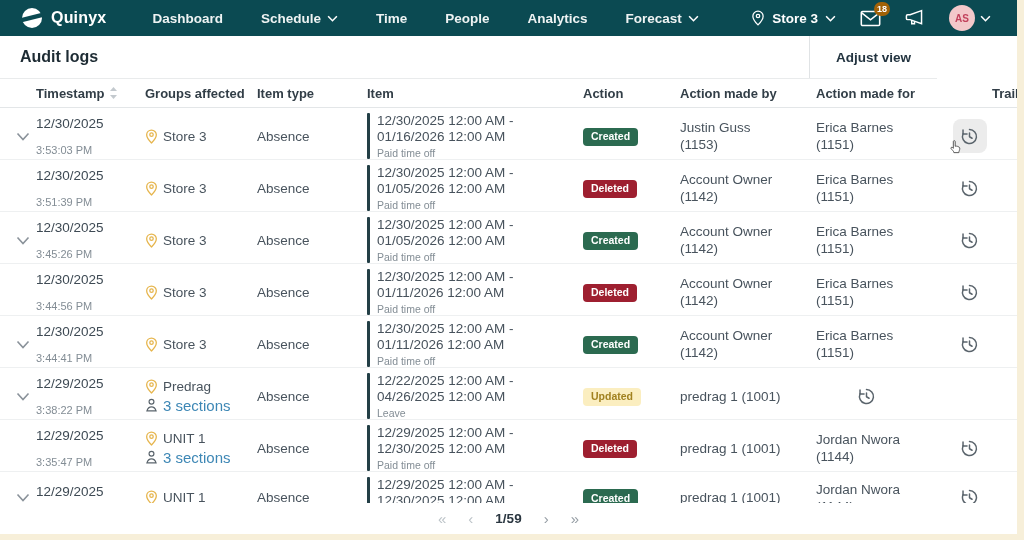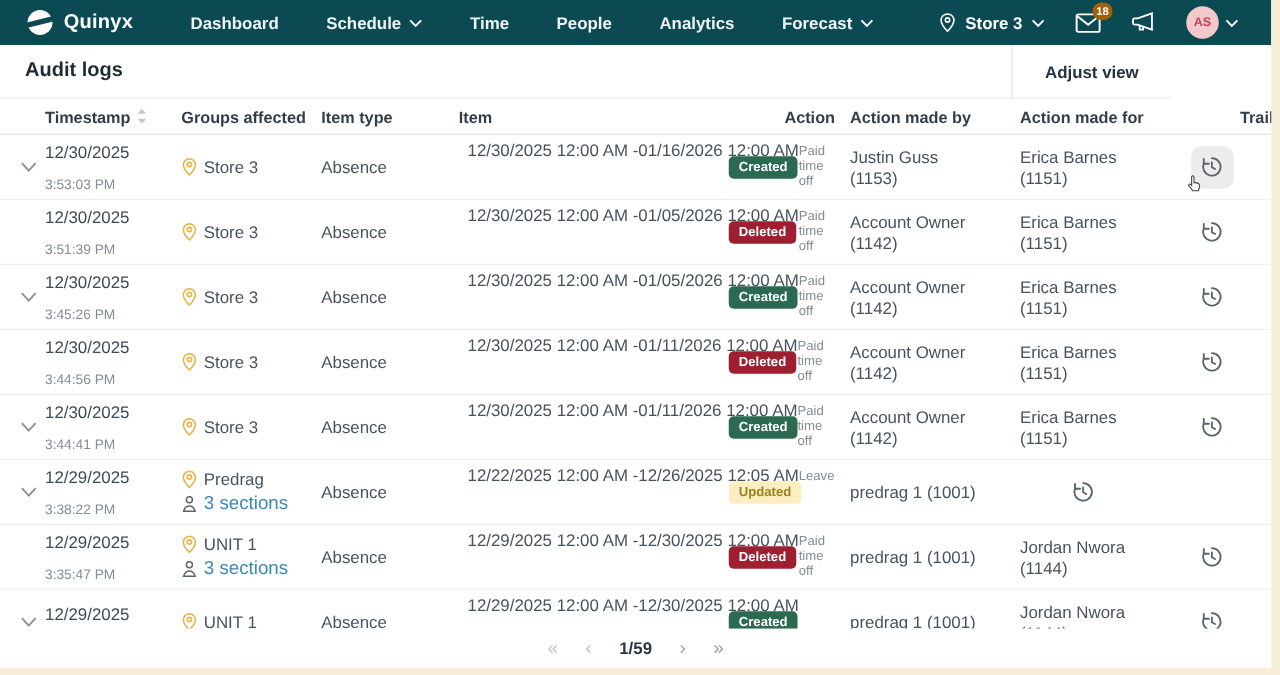--- a/index.html
+++ b/index.html
@@ -36,37 +36,37 @@
   .page-title { font-size:16px; font-weight:bold; color:var(--text-dark); align-self:center; padding-left:20px; }
   .adjust-view { margin-left:auto; border-left:1px solid #e0e3e5; display:flex; align-items:center; padding:0 26px;
     font-size:13.5px; font-weight:bold; color:#233440; cursor:pointer; }
 
   
   .grid-cols { display:grid; grid-template-columns:124px 112px 108px 218px 90px 142px 130px 1fr; padding-left:16px; width:1017px; }
   .thead { height:29px; align-items:center; border-bottom:1px solid #e3e6e8; }
   .th { font-size:13px; font-weight:bold; color:#323e47; white-space:nowrap; }
   .th-timestamp { padding-left:20px; display:flex; align-items:center; gap:5px; cursor:pointer; }
   .th-groups { padding-left:5px; } .th-itemtype { padding-left:5px; } .th-item { padding-left:7px; }
-  .th-action { padding-left:5px;text-align:right; } .th-madeby { padding-left:12px; } .th-madefor { padding-left:6px; }
+  .th-action { padding-left:5px; } .th-madeby { padding-left:12px; } .th-madefor { padding-left:6px; }
   .th-trail { padding-left:8px;margin-left:44px; }
 
   .table-clip { height:395px; overflow:hidden; }
   .row { height:52px; align-items:center; border-bottom:1px solid #eef0f1; background:#fff; }
   .cell-ts { display:flex; align-items:center; }
   .exp-slot { width:20px; display:flex; align-items:center; justify-content:flex-start; cursor:pointer; }
   .ts-stack { display:flex; flex-direction:column; }
   .ts-date { font-size:13.5px; color:#3e4a54; }
   .ts-time { font-size:11px; color:var(--text-sub); margin-top:13px; }
   .cell-group { padding-left:5px; display:flex; flex-direction:column; gap:3px; }
   .group-line { display:flex; align-items:center; gap:5px; font-size:13.5px; color:var(--text-main); }
   .sections-link { color:var(--link); font-size:15px; cursor:pointer; }
   .cell-itemtype { padding-left:5px; font-size:13.5px; color:var(--text-main); }
   .cell-item { padding-left:7px; height:100%; display:flex; align-items:stretch; padding-top:5px; padding-bottom:5px; gap:7px; }
   .item-bar { width:3px; background:#233f46; border-radius:1px; }
-  .item-body { display:flex; flex-direction:row; justify-content:flex-start; }
+  .item-body { display:flex; flex-direction:column; justify-content:flex-start; }
   .item-range { font-size:13.5px; color:#47525c; line-height:16px; white-space:nowrap; }
   .item-sub { font-size:10.5px; color:var(--text-sub); margin-top:2px; }
   .cell-action { padding-left:5px; }
   .badge { display:inline-block; font-size:10.5px; font-weight:bold; padding:2.5px 8px; border-radius:4px; line-height:1.2; }
   .badge-created { background:var(--badge-green); color:#fff; }
   .badge-deleted { background:var(--badge-red); color:#fff; }
   .badge-updated { background:var(--badge-yellow-bg); color:var(--badge-yellow-fg); }
   .cell-madeby { padding-left:12px; padding-right:22px; font-size:13.5px; color:var(--text-main); line-height:17px; }
   .cell-madefor { padding-left:6px; padding-right:8px; font-size:13.5px; color:var(--text-main); line-height:17px; }
   .cell-trail { display:flex; justify-content:center; padding-right:18px; }
@@ -462,21 +462,21 @@
               </svg>
             </span>
             <span class="sections-link">3 sections</span>
           </span>
         </div>
         <div class="cell-itemtype">Absence</div>
         <div class="cell-item">
           <span class="item-bar"></span>
           <span class="item-body">
             <span class="item-range">12/22/2025 12:00 AM -</span>
-            <span class="item-range">12/26/2025 12:05 AM</span>
+            <span class="item-range">04/26/2025 12:00 AM</span>
             <span class="item-sub">Leave</span>
           </span>
         </div>
         <div class="cell-action"><span class="badge badge-updated">Updated</span></div>
         <div class="cell-madeby">predrag 1 (1001)</div>
         <div class="cell-trail">
           <button class="trail-btn">
             <span>
               <svg width="21" height="21" viewBox="0 0 24 24" fill="none" stroke="#5a646c" stroke-width="1.7" stroke-linecap="round" stroke-linejoin="round">
                 <path d="M12 4a8 8 0 1 1-7.4 4.9"></path>

